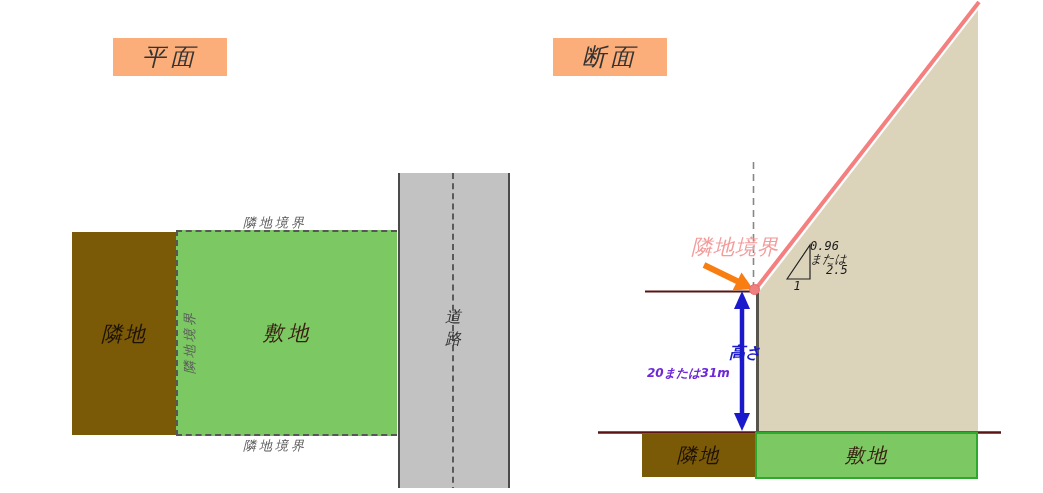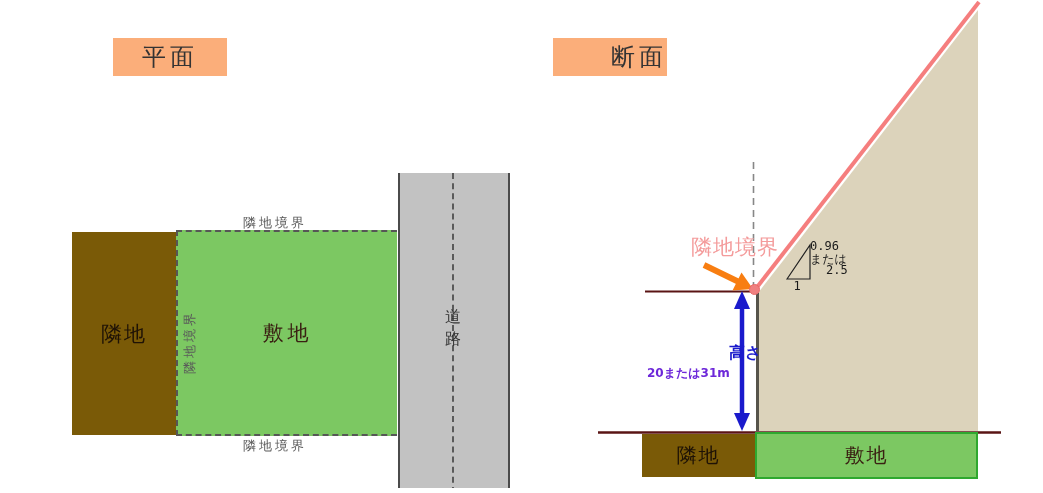--- a/index.html
+++ b/index.html
@@ -1,19 +1,19 @@
 <!DOCTYPE html>
 <html><head>
 <meta charset="utf-8">
 <style>
   html,body { margin:0; padding:0; background:#fff; }
   body { font-family:"DejaVu Sans", sans-serif; }
   #stage {
     position:relative; width:1043px; height:488px;
-    background:#fff; overflow:hidden;
+    background:#fff; overflow:hidden;font-style:italic;
   }
   .abs { position:absolute; }
   .title-box {
     position:absolute; width:114px; height:38px;
     background:#FBAE7A;
     display:flex; align-items:center; justify-content:center;
     font-size:24px; color:#333; letter-spacing:4px;
   }
   
   .plan-brown {
@@ -96,21 +96,21 @@
   </div>
 
   <div class="abs boundary-label boundary-top">隣地境界</div>
   <div class="abs boundary-label boundary-bottom">隣地境界</div>
   <div class="abs boundary-label boundary-left">隣地境界</div>
 
   <div class="abs road"></div>
   <div class="abs road-centerline"></div>
   <div class="abs road-label">道路</div>
 
-  <div class="title-box" style="left:553px; top:38px;justify-content:flex-end;">
+  <div class="title-box" style="left:553px; top:38px;">
     <span>断面</span>
   </div>
 
   <svg class="abs svg-overlay" width="1043" height="493" viewBox="0 0 1043 493">
 
     <polygon points="758,293 978,10 978,431 758,431" fill="#DCD3BB"></polygon>
 
     <line x1="757.5" y1="293" x2="757.5" y2="431" stroke="#57544B" stroke-width="3"></line>
 
     <line x1="753.5" y1="162" x2="753.5" y2="286" stroke="#878787" stroke-width="1.6" stroke-dasharray="7 5"></line>

